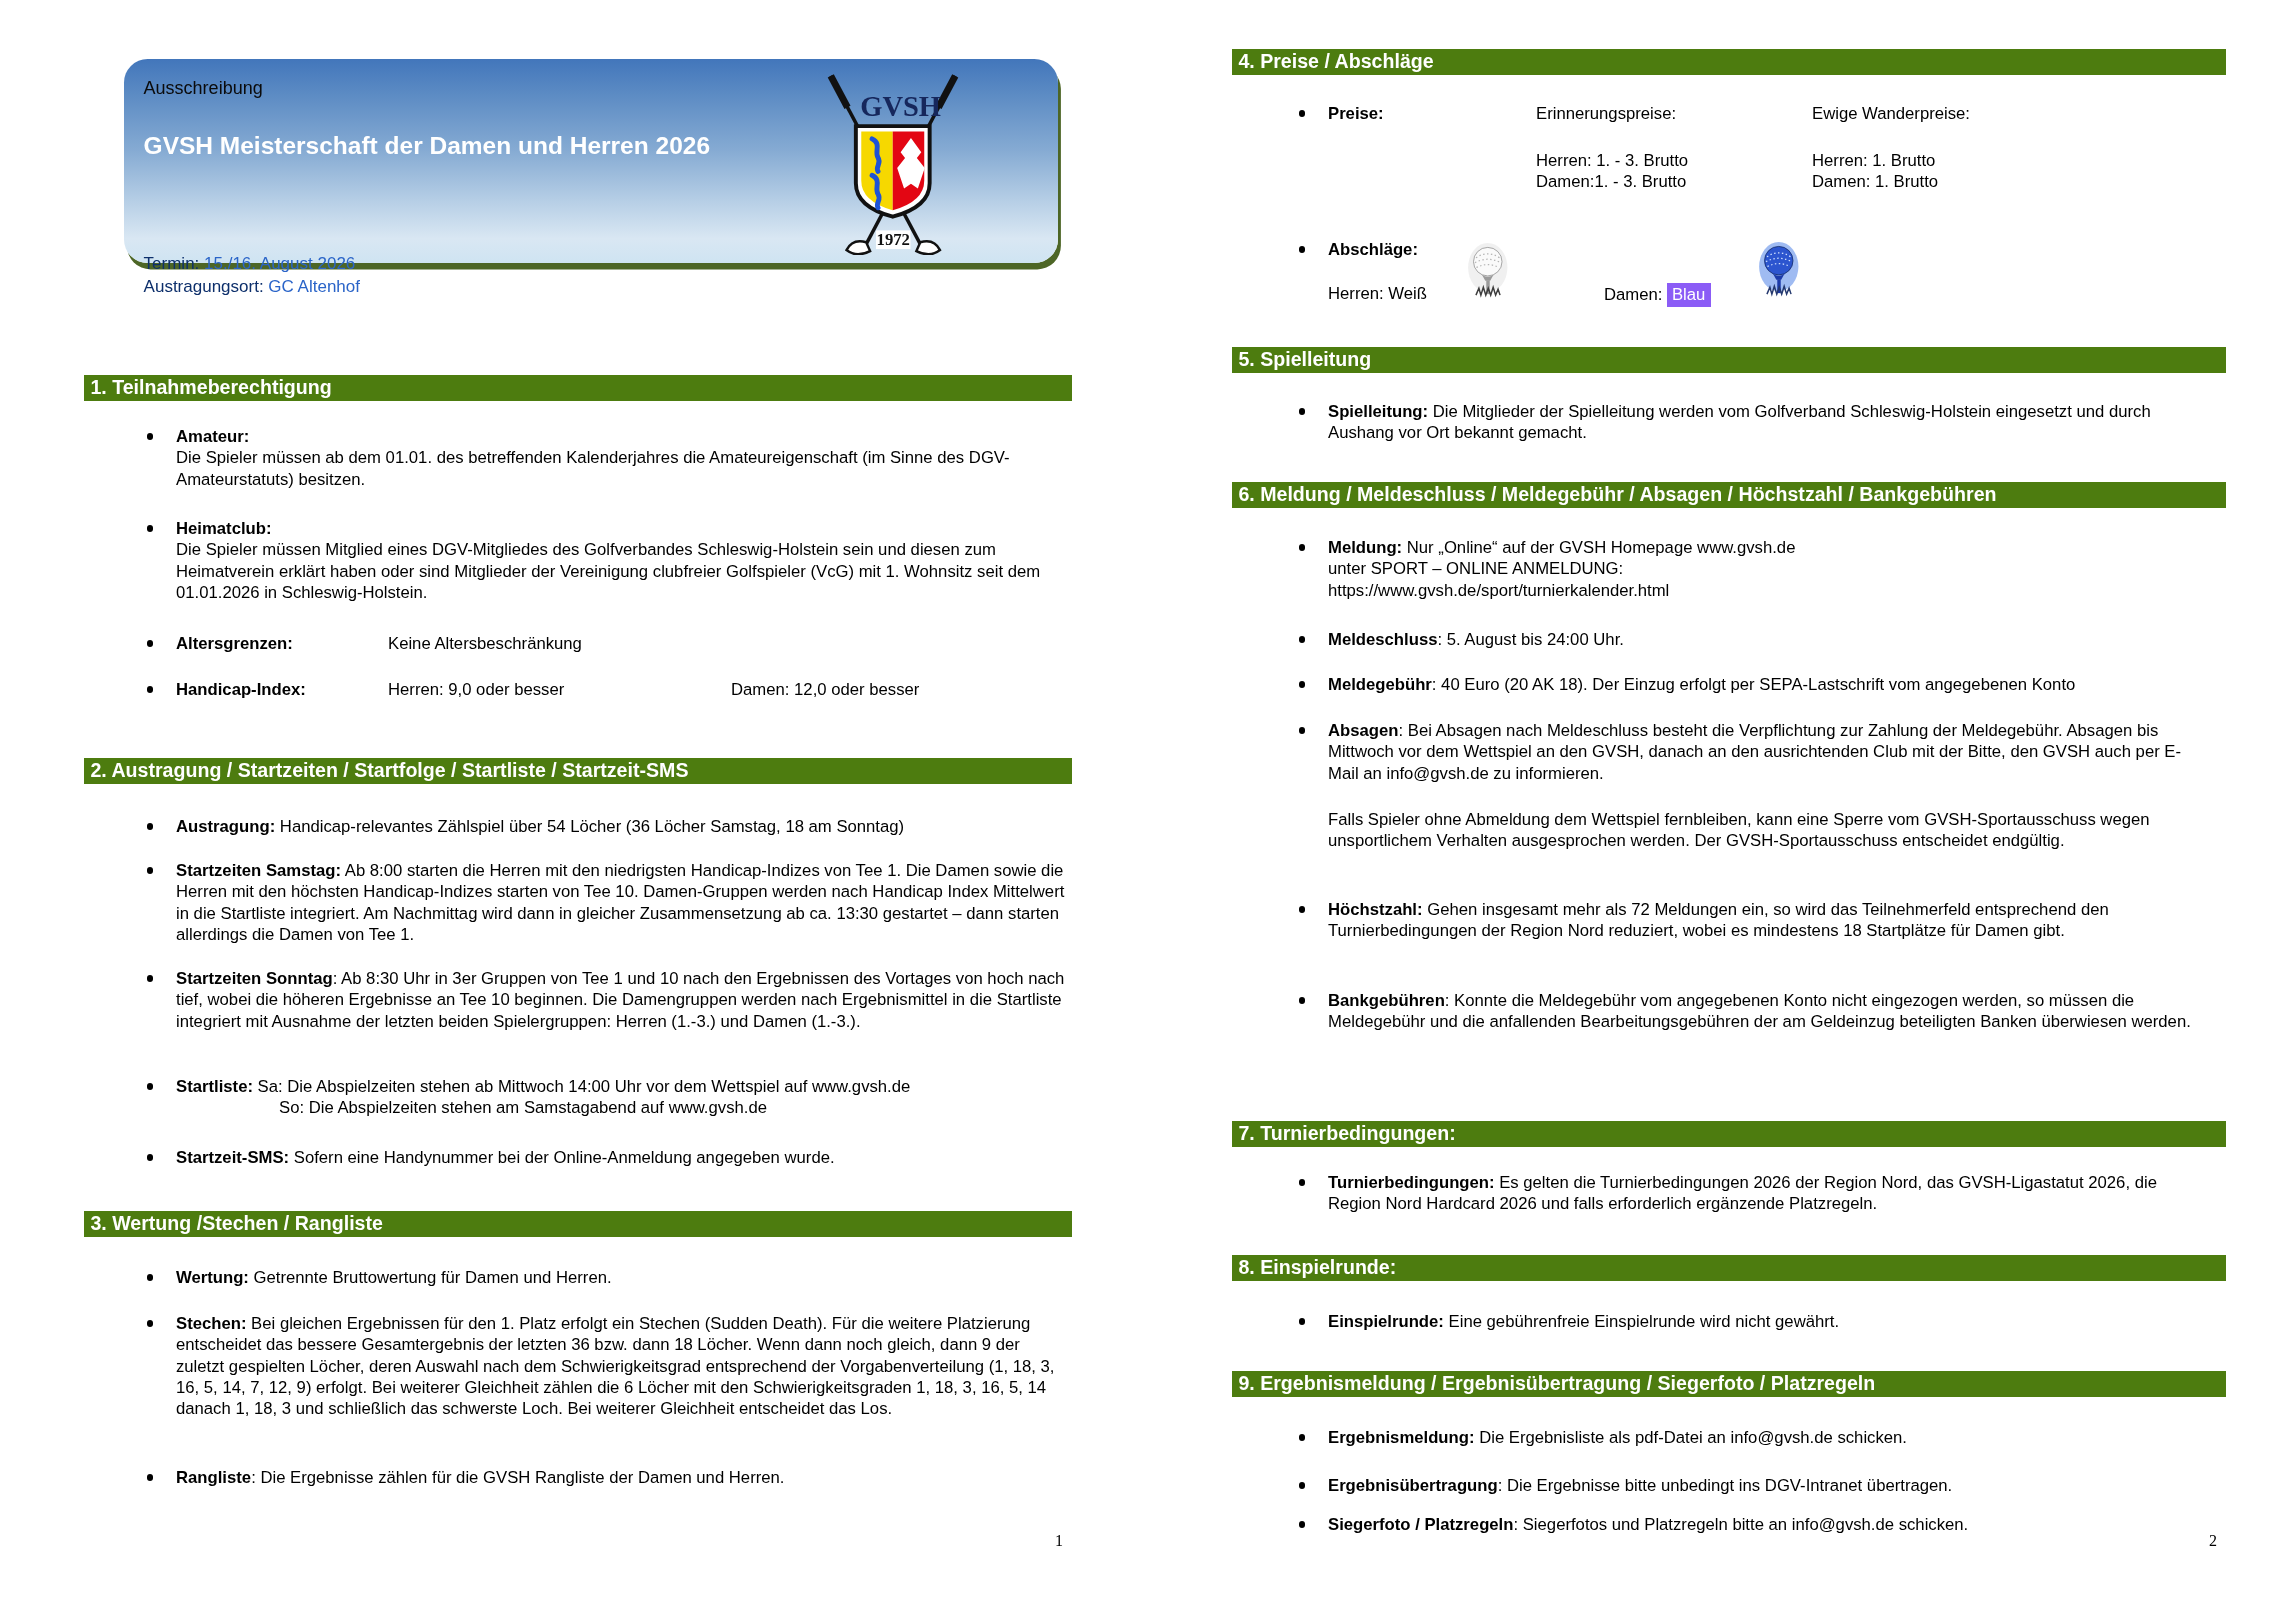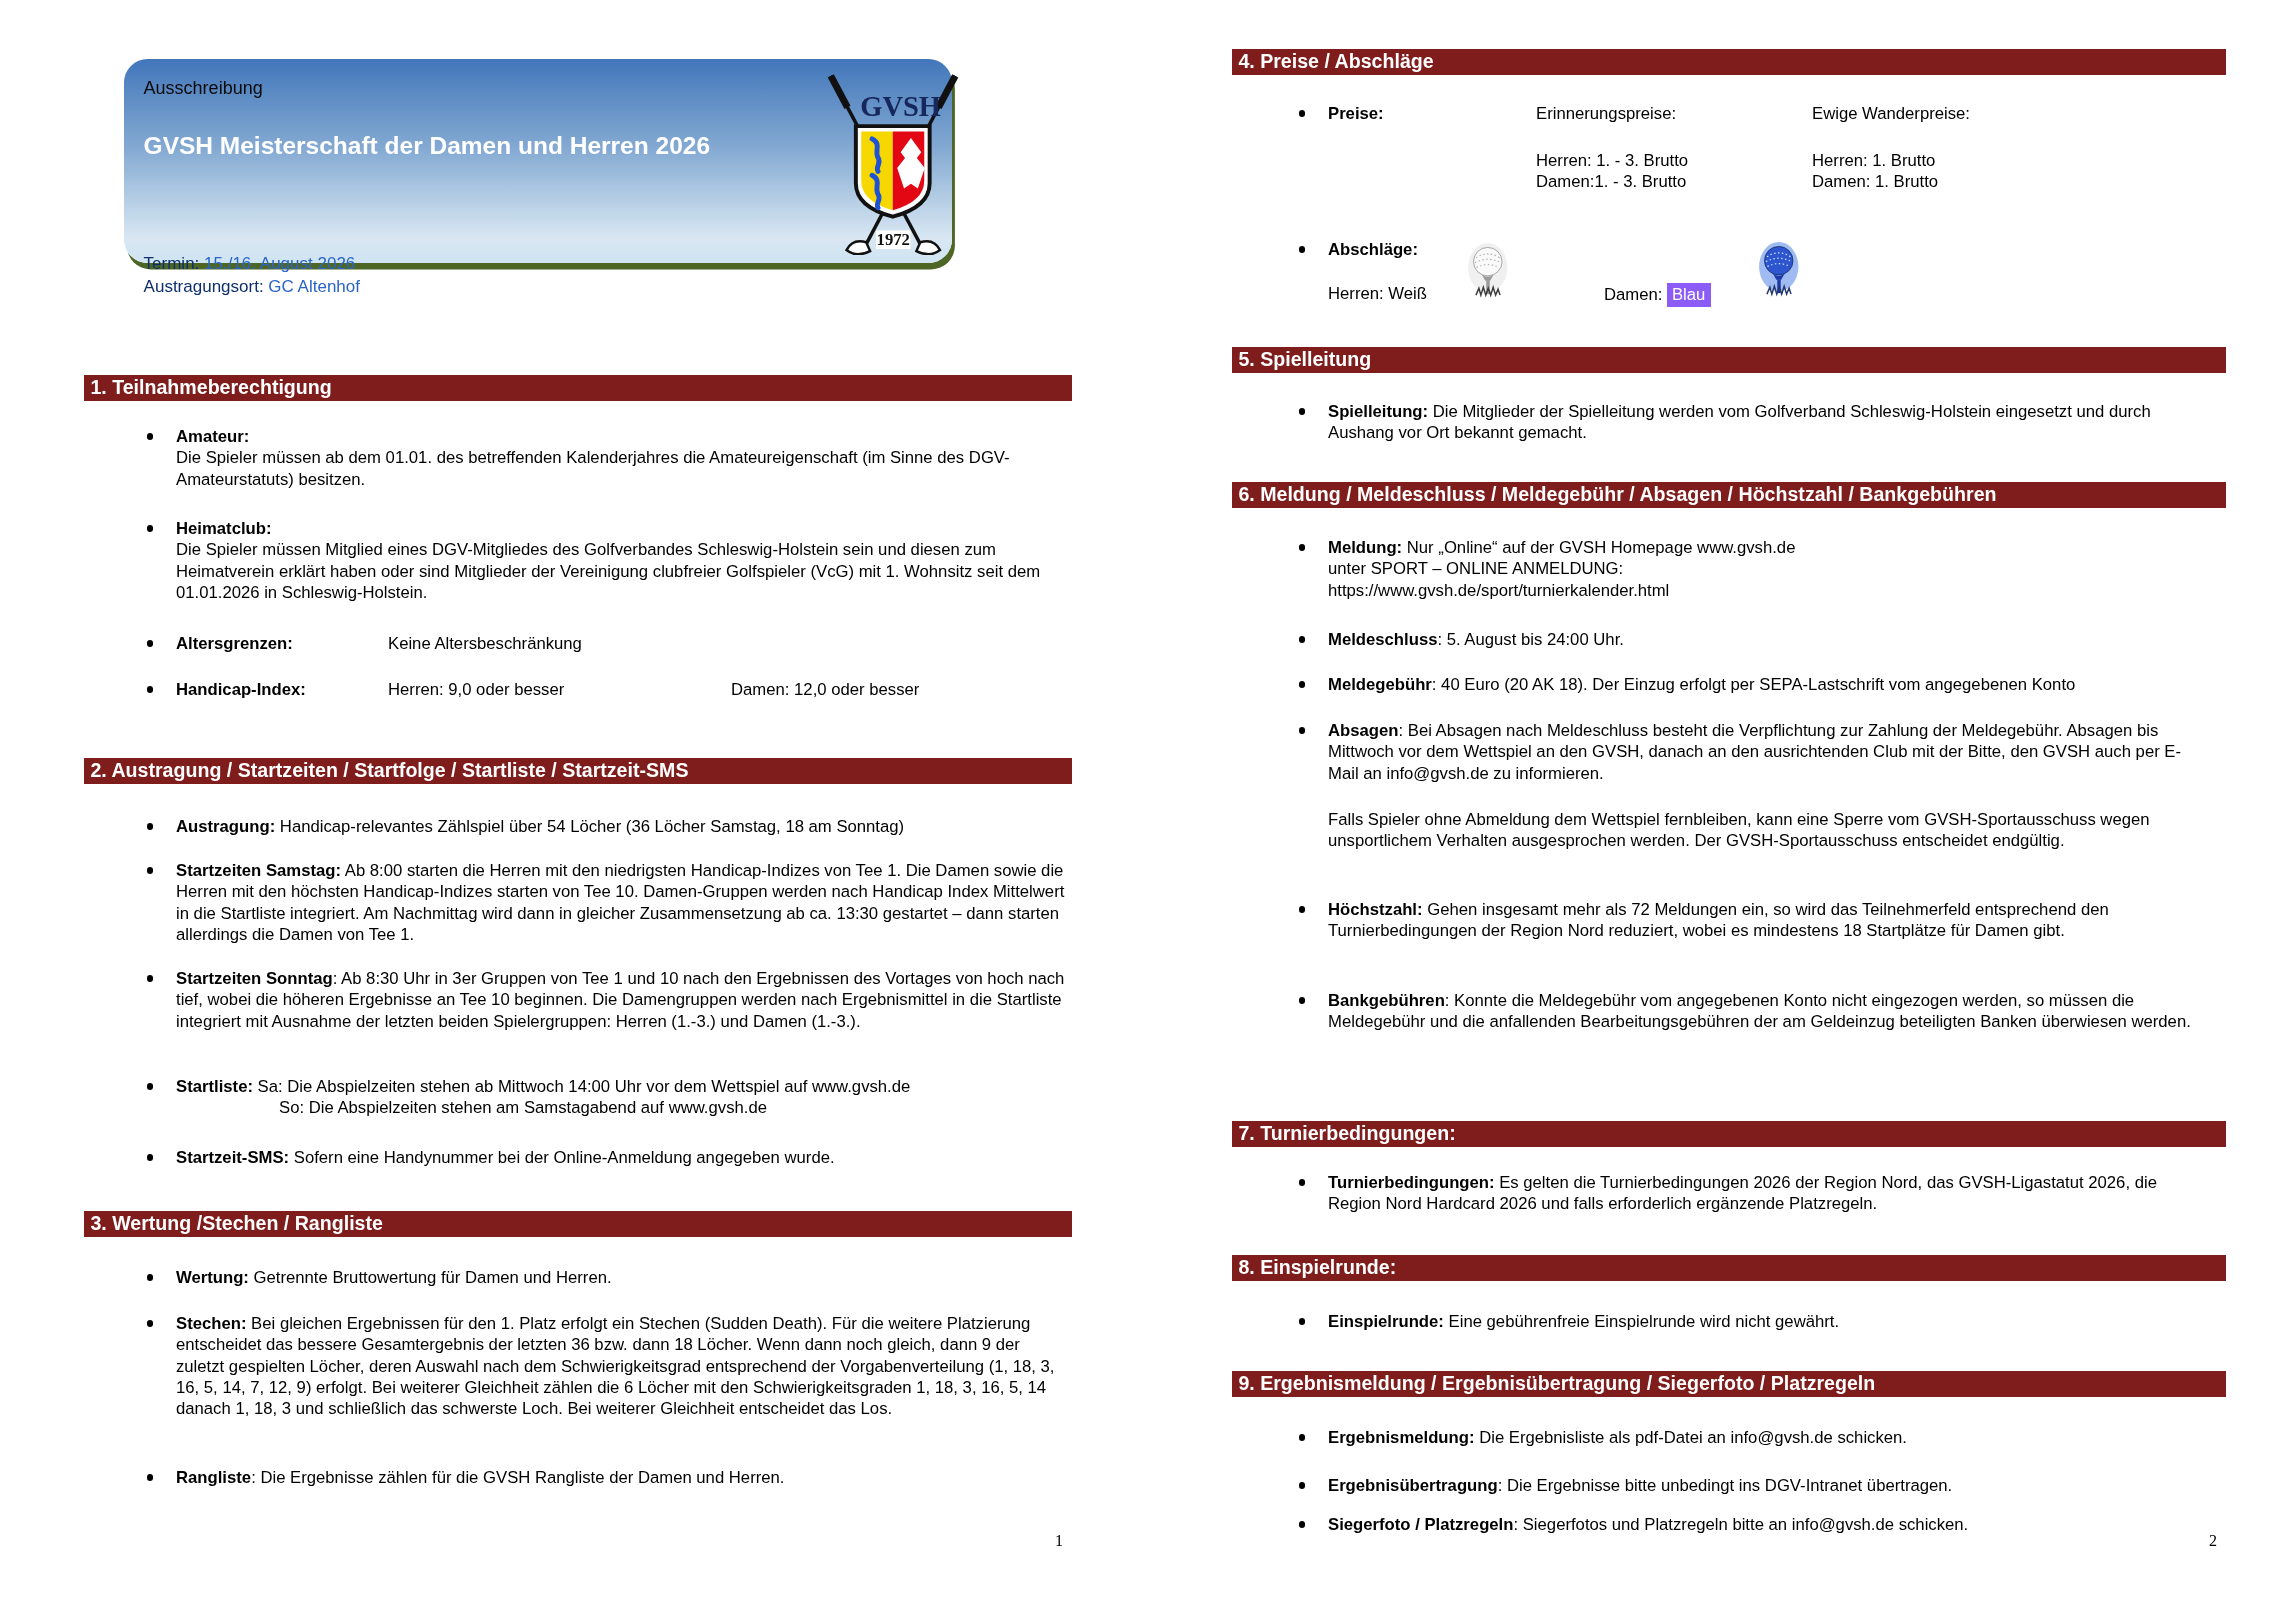--- a/index.html
+++ b/index.html
@@ -1,29 +1,29 @@
 <!DOCTYPE html>
 <html style="font-size:7.9px"><head>
 <meta charset="utf-8">
 <style>
   html,body{margin:0;padding:0;background:#fff;}
   body{width:2295px;height:1623px;position:relative;font-family:"Liberation Sans",sans-serif;color:#000;}
   .pg{position:absolute;top:0;width:1148px;height:1623px;background:#fff;}
   #pg1{left:0;} #pg2{left:1148px;}
-  .bar{position:absolute;left:84px;width:988px;height:26px;background:#7f1d1d;color:#fff;
+  .bar{position:absolute;left:84px;width:988px;height:26px;background:#4d7c0f;color:#fff;
        font-weight:700;font-size:19.6px;line-height:25.5px;padding-left:6.4px;box-sizing:border-box;white-space:nowrap;}
   #pg2 .bar{left:84px;width:994px;}
   .li{position:absolute;left:176px;width:889px;font-size:16.7px;line-height:21.3px;}
   #pg2 .li{left:180px;width:883px;}
   .li::before{content:"";position:absolute;left:-29px;top:7.4px;width:6.4px;height:6.4px;background:#000;border-radius:50%;}
   .nodot::before{display:none;}
   .b{font-weight:700;}
   .u{}
   .abs{position:absolute;}
-  .banner{position:absolute;left:124px;top:59px;width:828px;height:204px;border-radius:23.6px;
+  .banner{position:absolute;left:124px;top:59px;width:934px;height:204px;border-radius:23.6px;
           background:linear-gradient(180deg,#4276bb 0%,#5d8cc4 18%,#86abd3 45%,#b7cfe6 70%,#d9e7f3 88%,#cfe4f2 100%);
           box-shadow:2.9px 6.4px 0 #4d6626;}
   .banner .eyebrow{position:absolute;left:19.6px;top:18.6px;font-size:18px;color:#0b0b0b;}
   .banner .title{position:absolute;left:19.6px;top:73px;font-size:24.5px;font-weight:700;color:#fff;white-space:nowrap;}
   .banner .line{position:absolute;left:19.6px;font-size:17px;white-space:nowrap;}
   .banner .lab{color:#0d2f6b;margin-top:32px;} .banner .val{color:#2a64c8;}
   .logo{position:absolute;left:690px;top:11.8px;width:158px;height:184px;}
   .pnum{position:absolute;font-family:"Liberation Serif",serif;font-size:16px;color:#000;}
   .chip{display:inline-block;background:#8b5cf6;color:#fff;padding:0.5px 5.9px 2px 4.9px;}
   .colspan{position:absolute;white-space:nowrap;}

